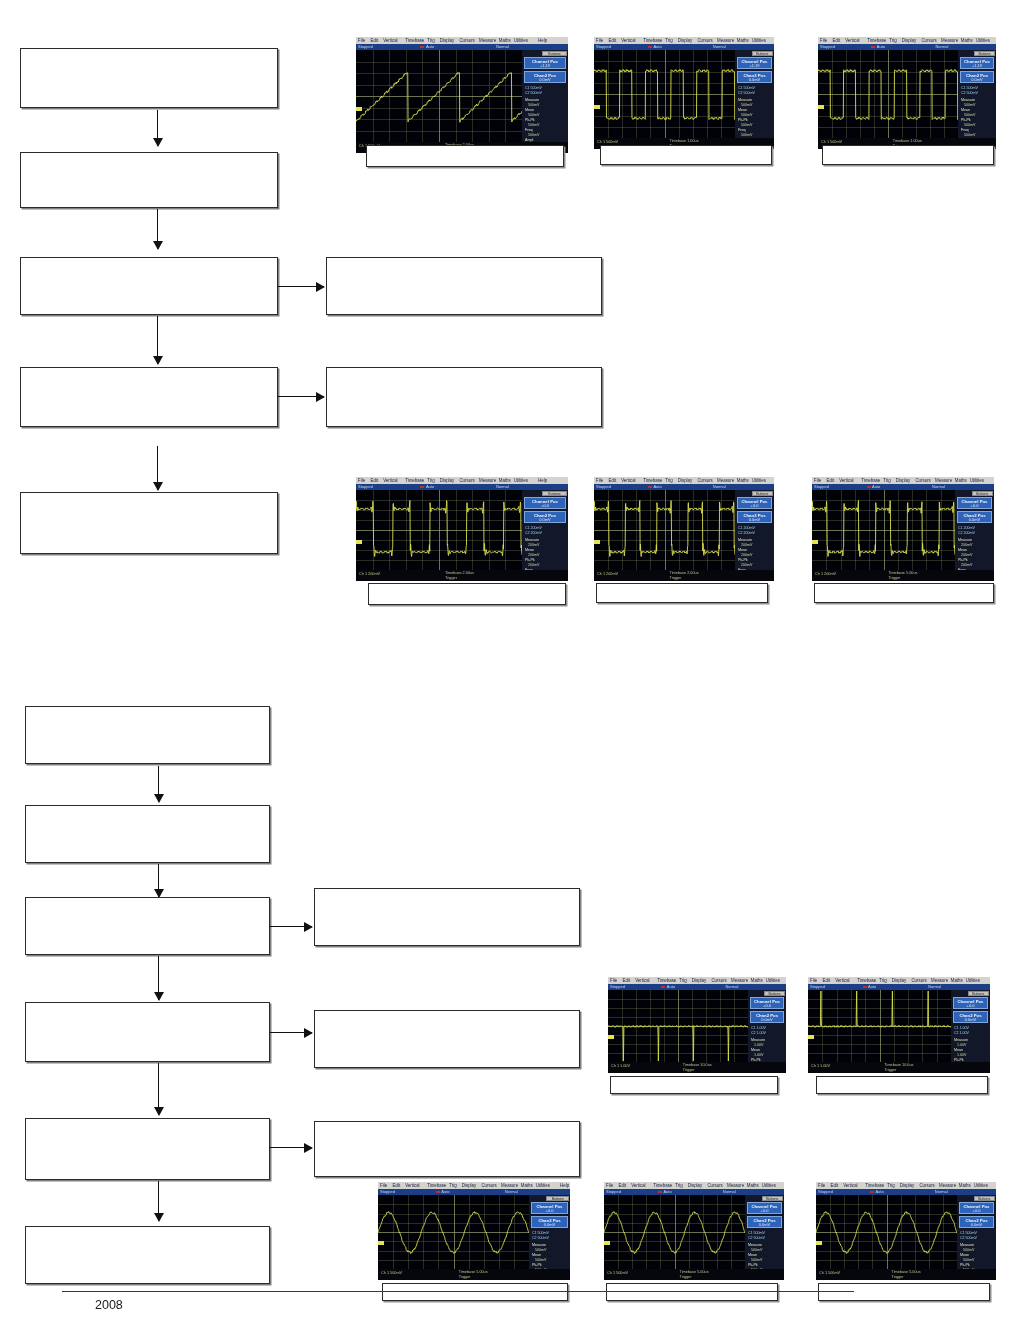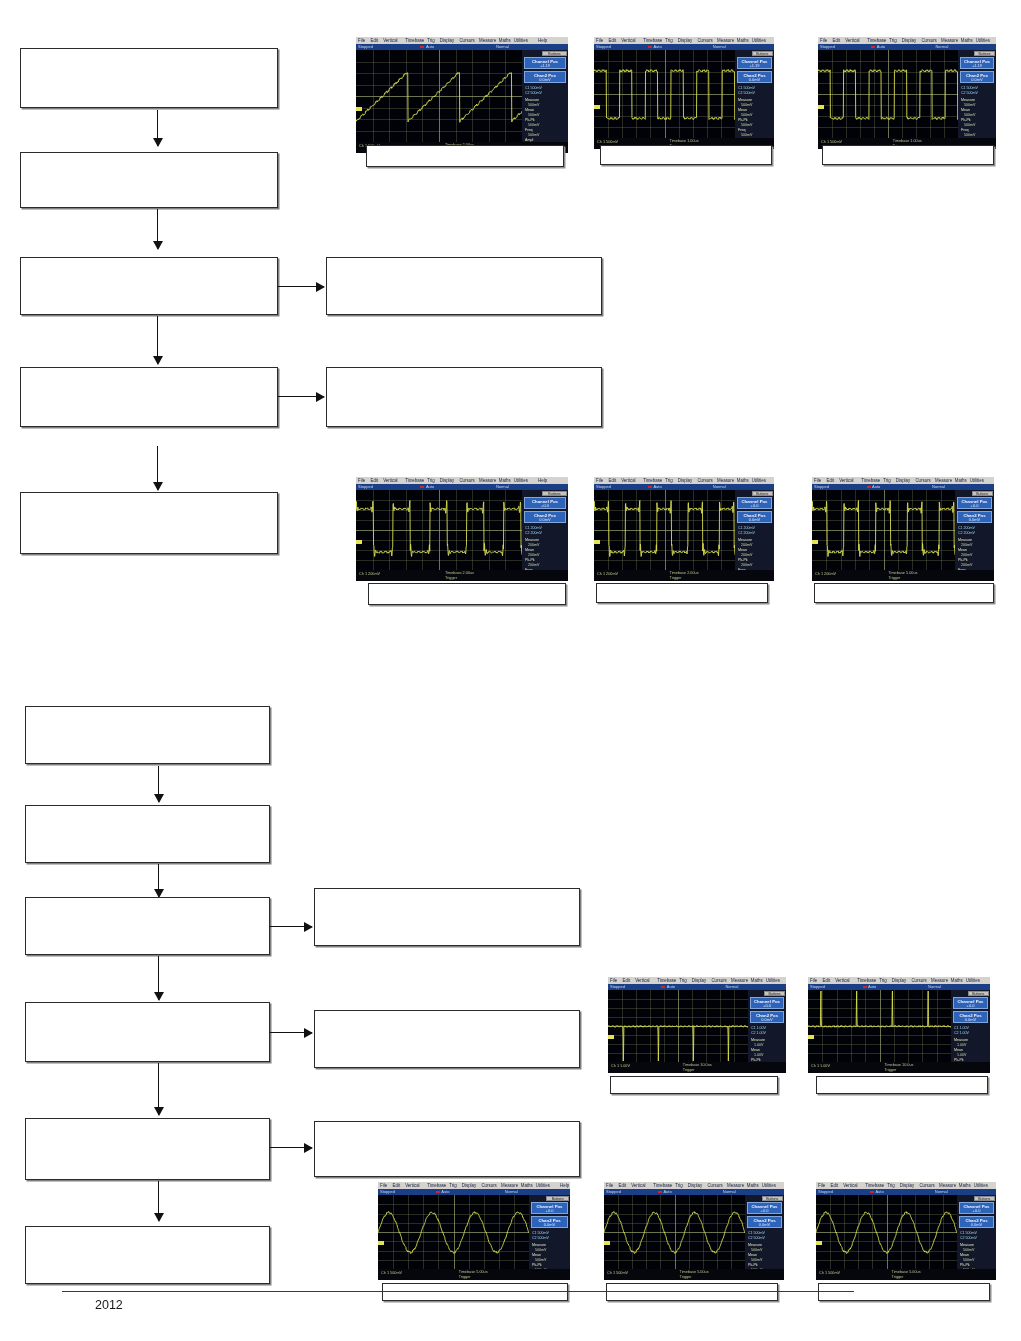--- a/index.html
+++ b/index.html
@@ -998,15 +998,15 @@
             <span class="fi" style="left:75.6px;top:5.5px;">Trigger</span>
           </div>
         </div>
       </div>
       <div class="cap" style="left:818px;top:1283px;width:172px;height:18px;">
         <span></span>
       </div>
     </div>
 
   <div class="hr" style="left:62px;top:1291px;width:792px;"></div>
-  <div class="yr" style="left:95px;top:1298px;">2012</div>
+  <div class="yr" style="left:95px;top:1298px;">2008</div>
 
 </div>
 
 </body></html>

